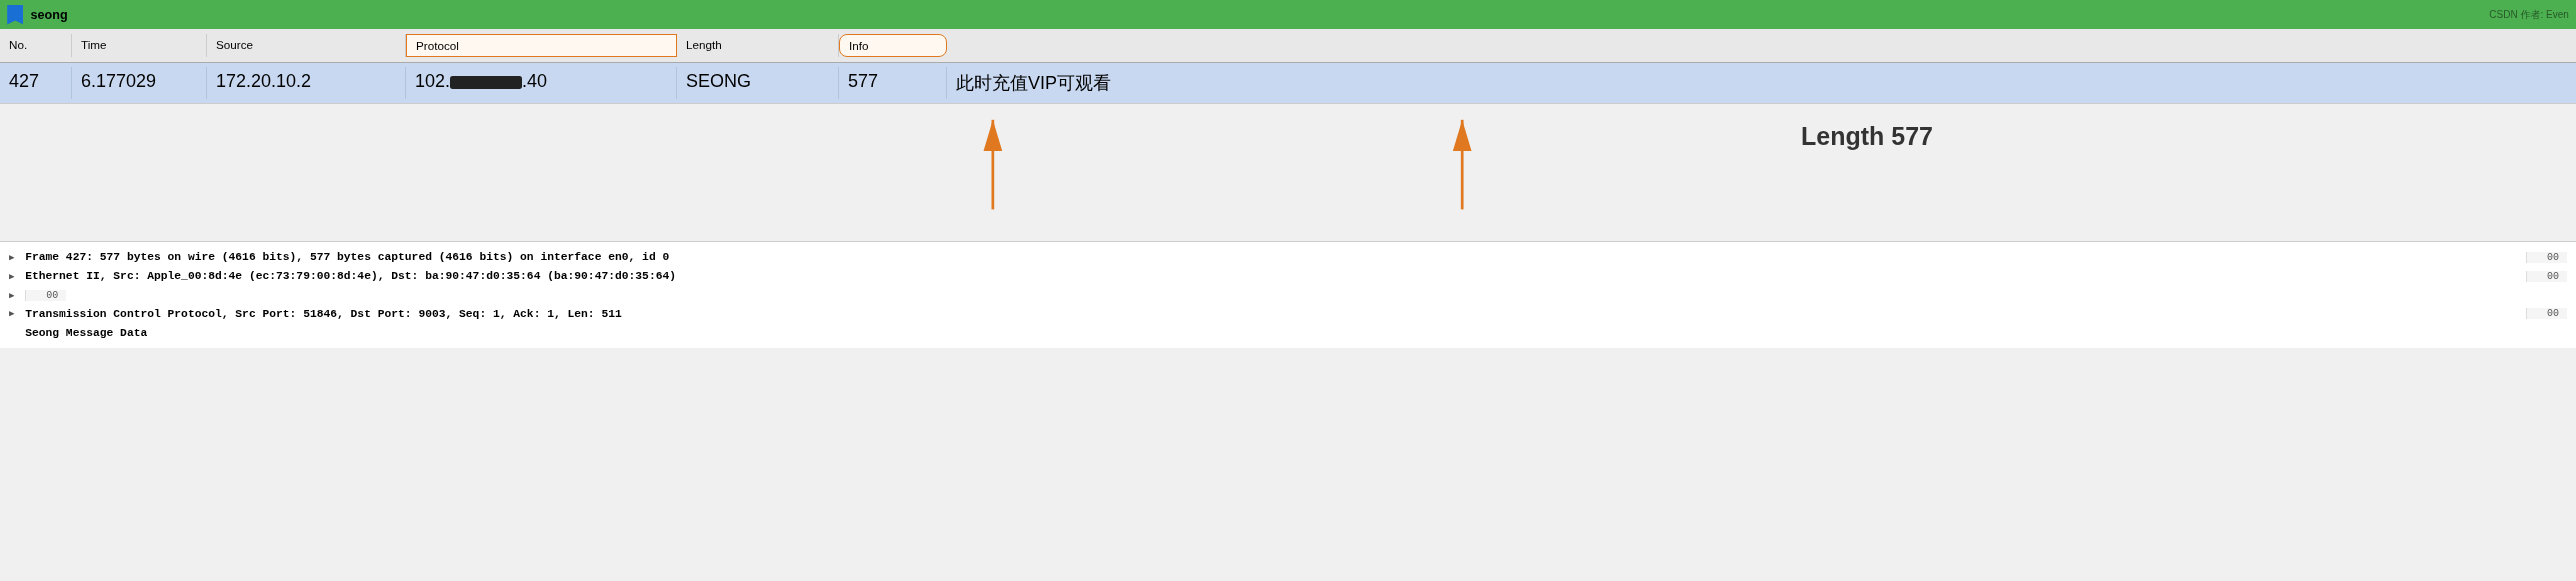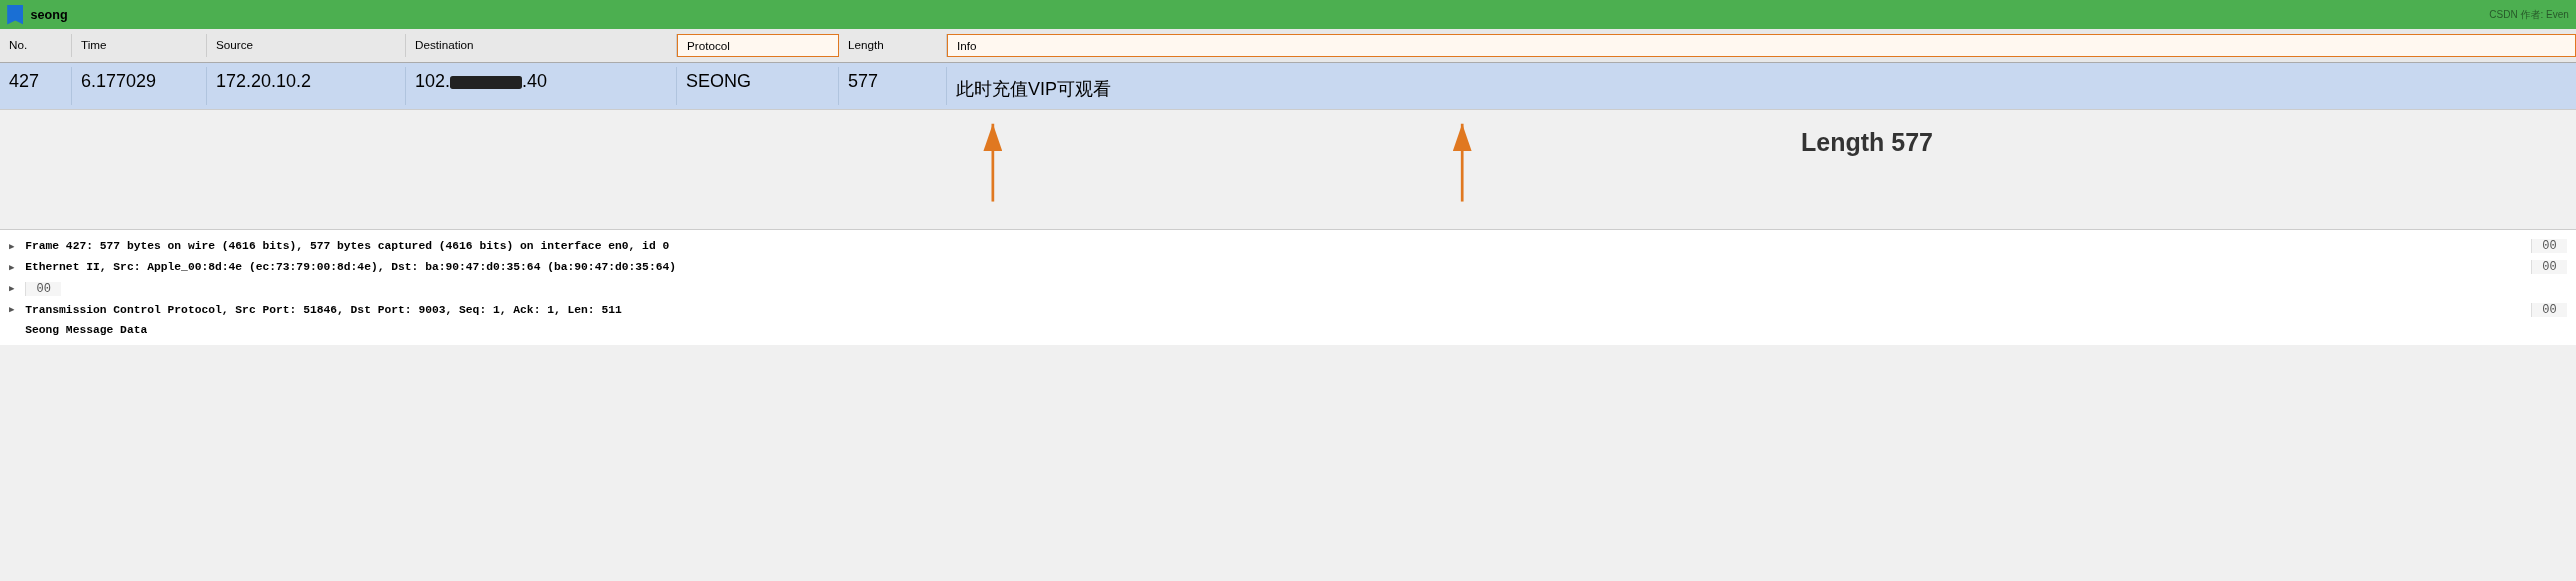--- a/index.html
+++ b/index.html
@@ -56,56 +56,56 @@
       padding: 5.4px 0;
     }
     .table-header-cell {
       padding: 3.6px 9px;
       font-family: Arial, sans-serif;
       font-size: 11.7px;
       font-weight: normal;
       color: #000;
       border-right: 0.9px solid #ccc;
     }
-    .table-header-cell:last-child { border-right: none; }
+    .table-header-cell:last-child { border-right: none; border-radius: 8px; }
     .table-header-cell.highlighted {
       border: 1.8px solid #e07820;
       background: #fff8f0;
     }
 
     .table-row {
       display: grid;
       grid-template-columns: 72px 135px 199px 271px 162px 108px 1fr;
       background: #c8d8f0;
       padding: 4.5px 0;
     }
     .table-cell {
       padding: 3.6px 9px;
       font-family: Arial, sans-serif;
       font-size: 18px;
       color: #000;
       border-right: 0.9px solid #b0c4de;
     }
-    .table-cell:last-child { border-right: none; margin-top: 6px; }
+    .table-cell:last-child { border-right: none; }
 
     
     .redacted {
       display: inline-block;
       background: #222;
       color: #222;
       border-radius: 2.7px;
       min-width: 72px;
       height: 12.6px;
       vertical-align: middle;
     }
 
     
     .arrow-area {
       position: relative;
-      height: 119px;
+      height: 137px;
       background: #f0f0f0;
       overflow: hidden;
     }
 
     .arrow-svg {
       position: absolute;
       top: 0;
       left: 0;
       width: 100%;
       height: 100%;
@@ -143,25 +143,25 @@
       color: #555;
       flex-shrink: 0;
       width: 10.8px;
     }
     .detail-text { flex: 1; font-weight: bold; }
 
     
     .hex-col {
       width: 36px;
       text-align: center;
-      font-size: 12px;
+      font-size: 10px;
       color: #555;
       background: #f5f5f5;
       border-left: 0.9px solid #ddd;
-      padding: 0 10px;
+      padding: 0 20px;
       flex-shrink: 0;
     }
 
     .main-layout {
       display: flex;
       flex-direction: column;
       height: calc(581px - 29px);
     }
   </style>
 </head>
@@ -174,21 +174,20 @@
 </div>
 
 <div class="main-layout">
 
   <div class="table-area">
 
     <div class="table-header">
       <div class="table-header-cell">No.</div>
       <div class="table-header-cell">Time</div>
       <div class="table-header-cell">Source</div>
-      <div class="table-header-cell">Destination</div>
       <div class="table-header-cell highlighted">Protocol</div>
       <div class="table-header-cell">Length</div>
       <div class="table-header-cell highlighted">Info</div>
     </div>
 
     <div class="table-row">
       <div class="table-cell">427</div>
       <div class="table-cell">6.177029</div>
       <div class="table-cell">172.20.10.2</div>
       <div class="table-cell">

